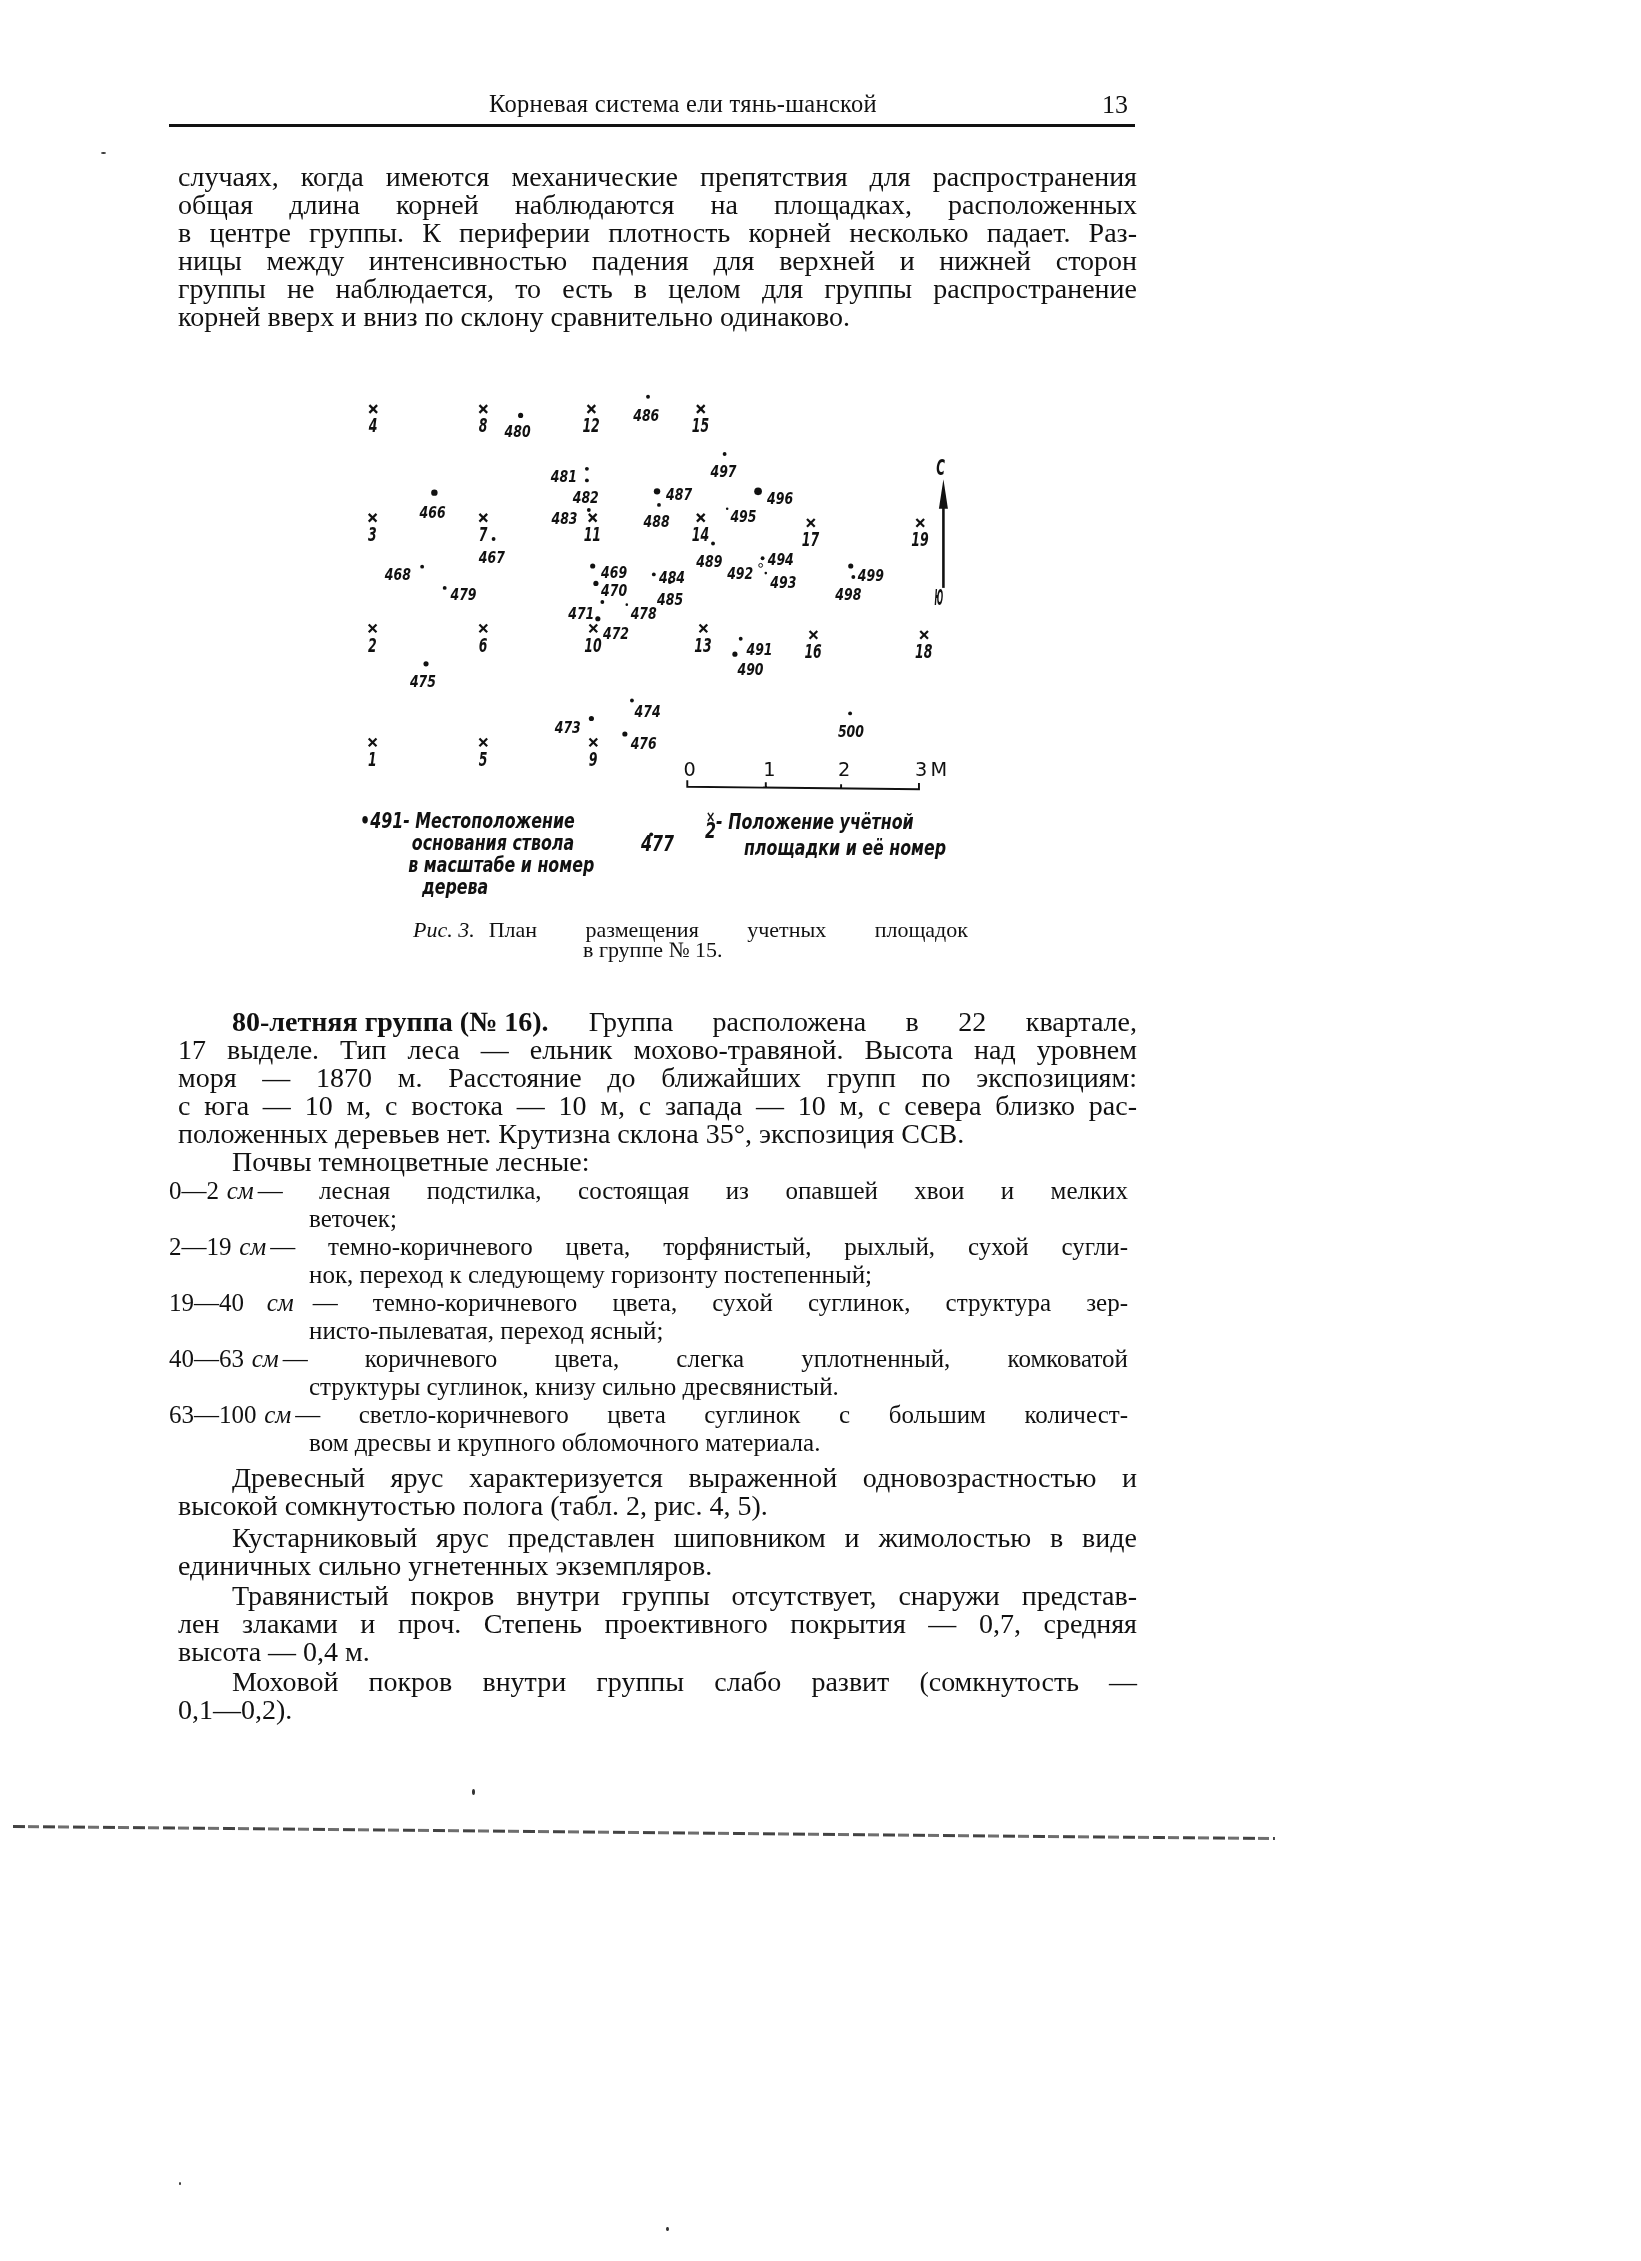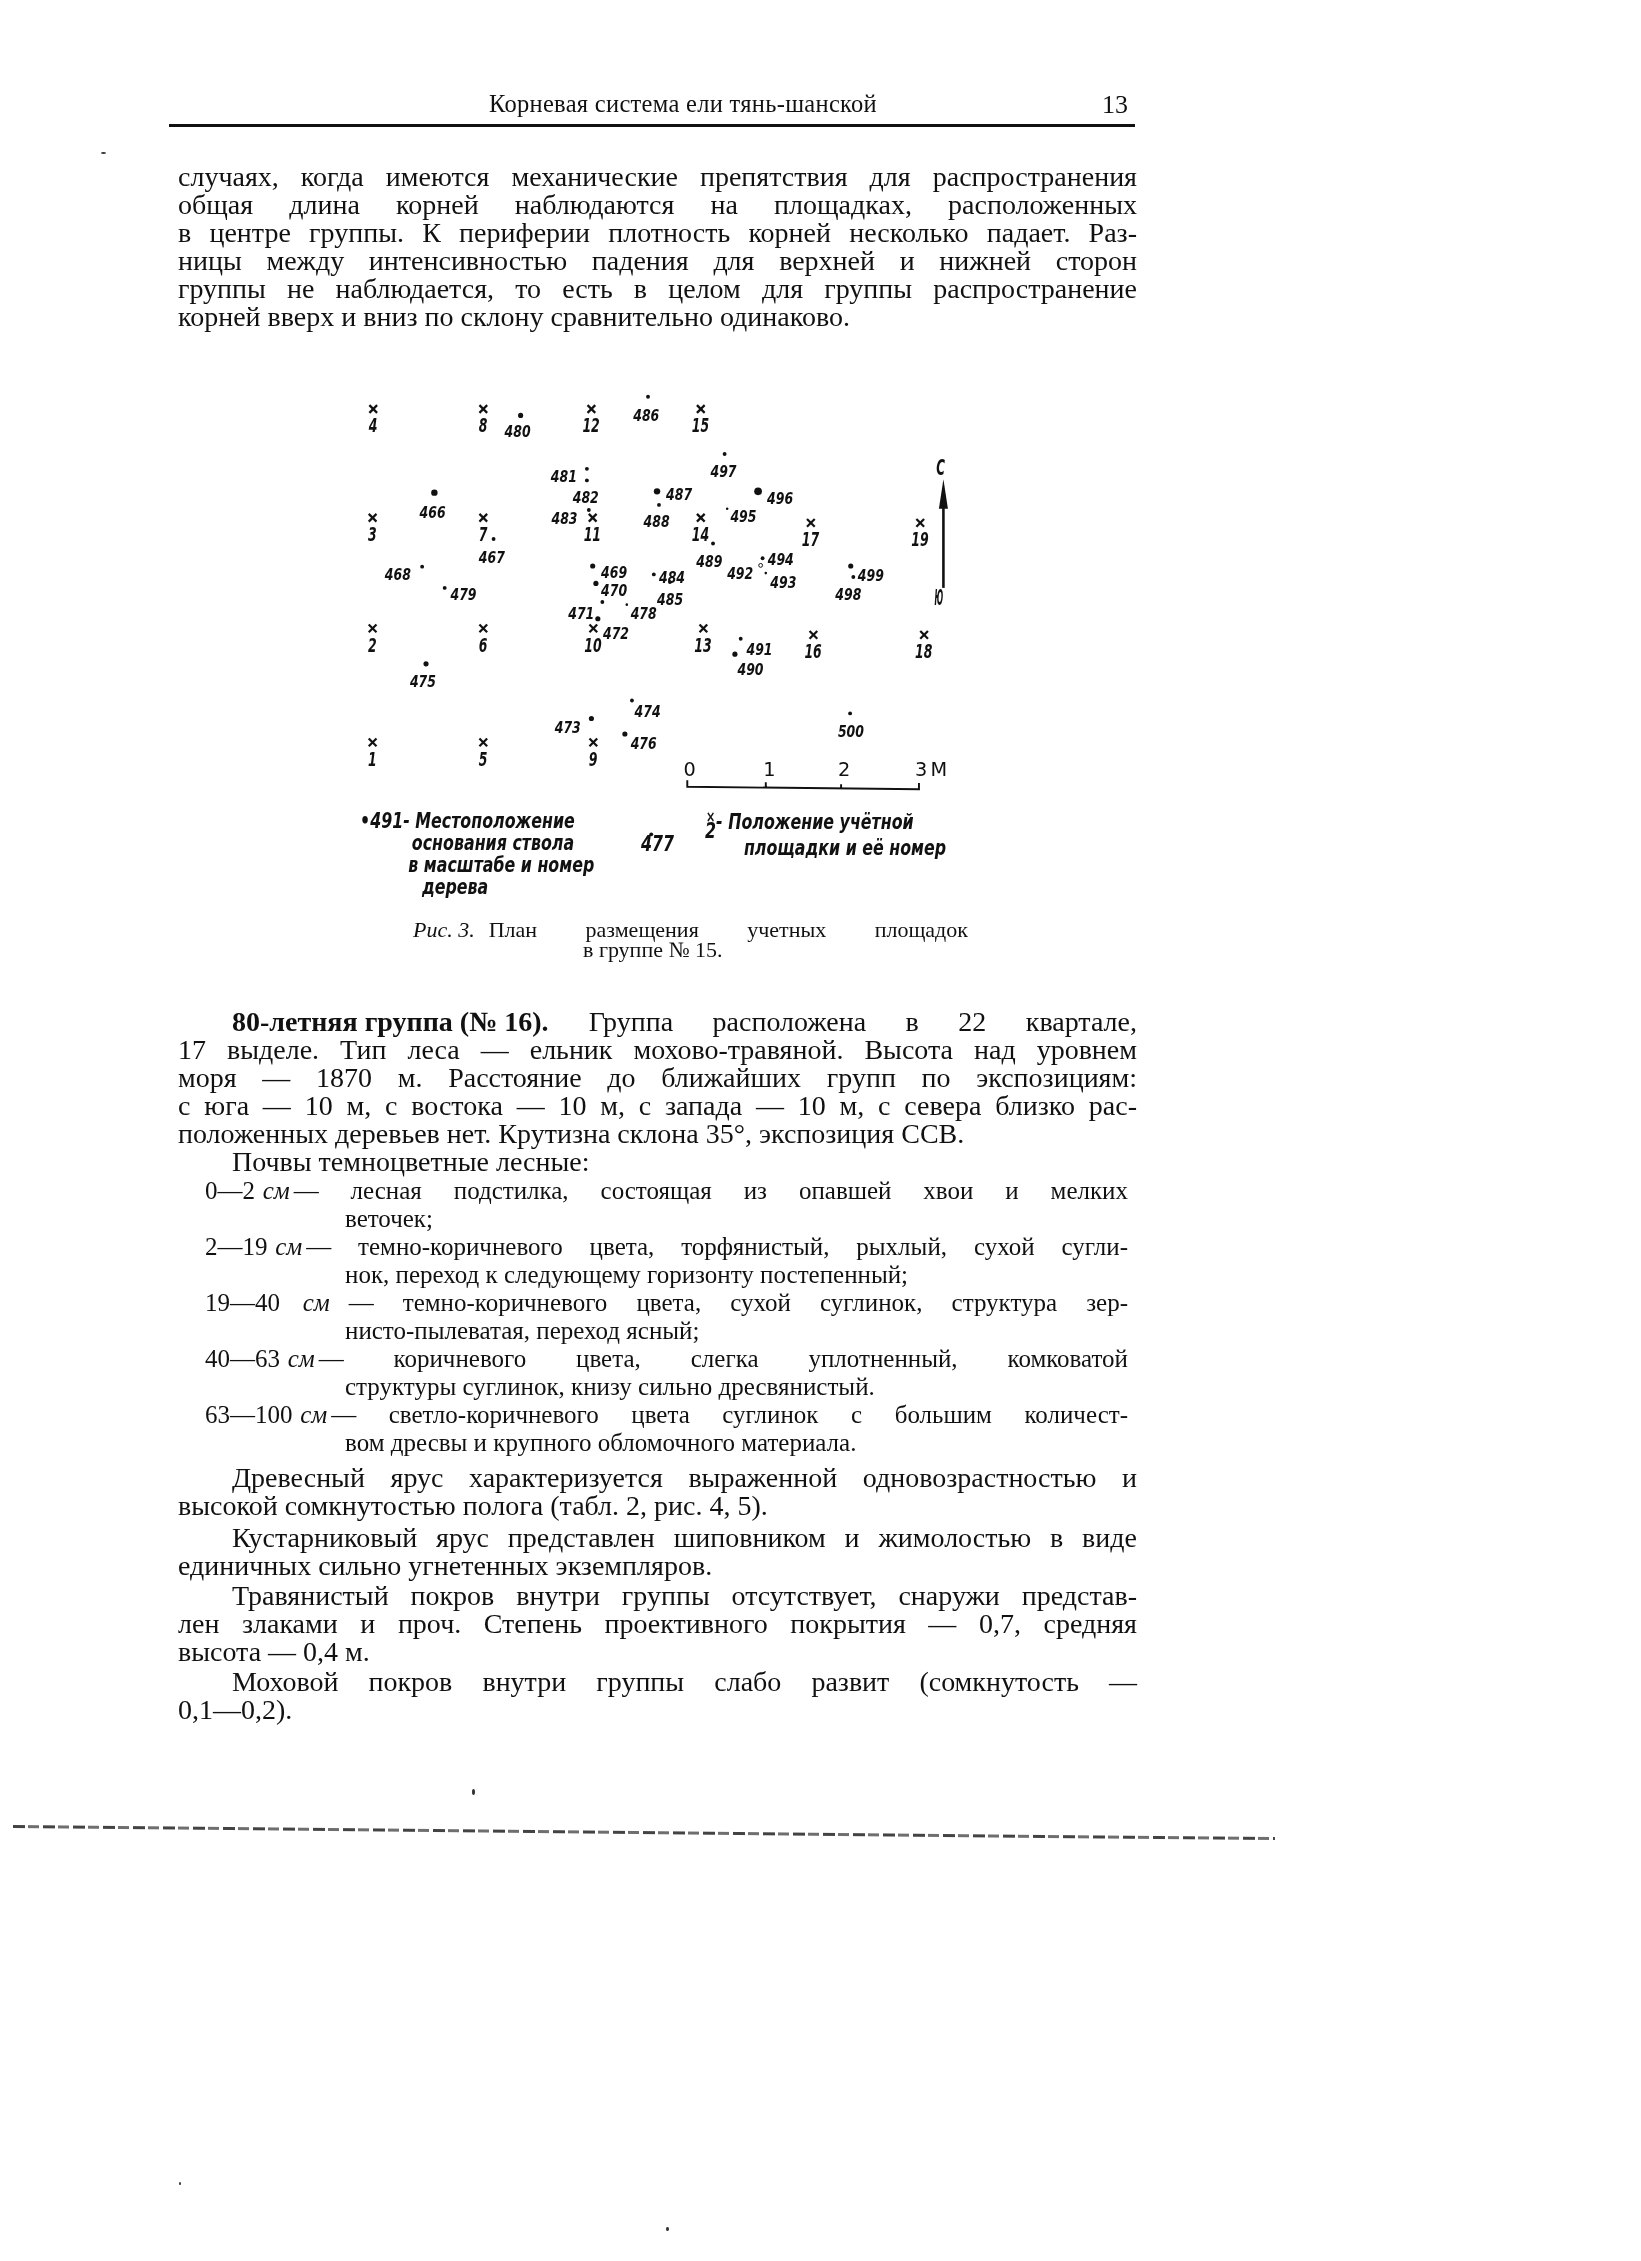--- a/index.html
+++ b/index.html
@@ -16,21 +16,21 @@
   .para { position: absolute; left: 178px; width: 959px; font-size: 28px; line-height: 28px;
           text-align: justify; }
   .para .ln { display: block; text-align: justify; text-align-last: justify; white-space: nowrap; height: 28px; }
   .para .ln.last { text-align-last: left; }
   .indent { padding-left: 54px; }
   .b { font-weight: bold; }
   .it { font-style: italic; }
 
   
   .soil { position: absolute; left: 169px; width: 959px; font-size: 25px; line-height: 28px; }
-  .soil .row { display: block; white-space: nowrap; height: 28px; text-align: justify; text-align-last: justify; margin-left: 36px; }
+  .soil .row { display: block; white-space: nowrap; height: 28px; text-align: justify; text-align-last: justify; }
   .soil .row.cont { padding-left: 140px; text-align-last: left; }
 
   
   #figure { position: absolute; left: 0; top: 0; width: 1641px; height: 966px; pointer-events: none; }
   .fig-legend { font-family: "DejaVu Sans", sans-serif; font-style: italic; font-weight: bold;
                 font-size: 22px; transform: scaleX(0.72); transform-origin: left top; line-height: 22px; }
   .caption { font-size: 22px; }
 
   
   #scan-line { left: 13px; top: 1825px; width: 1262px; height: 2.6px;

